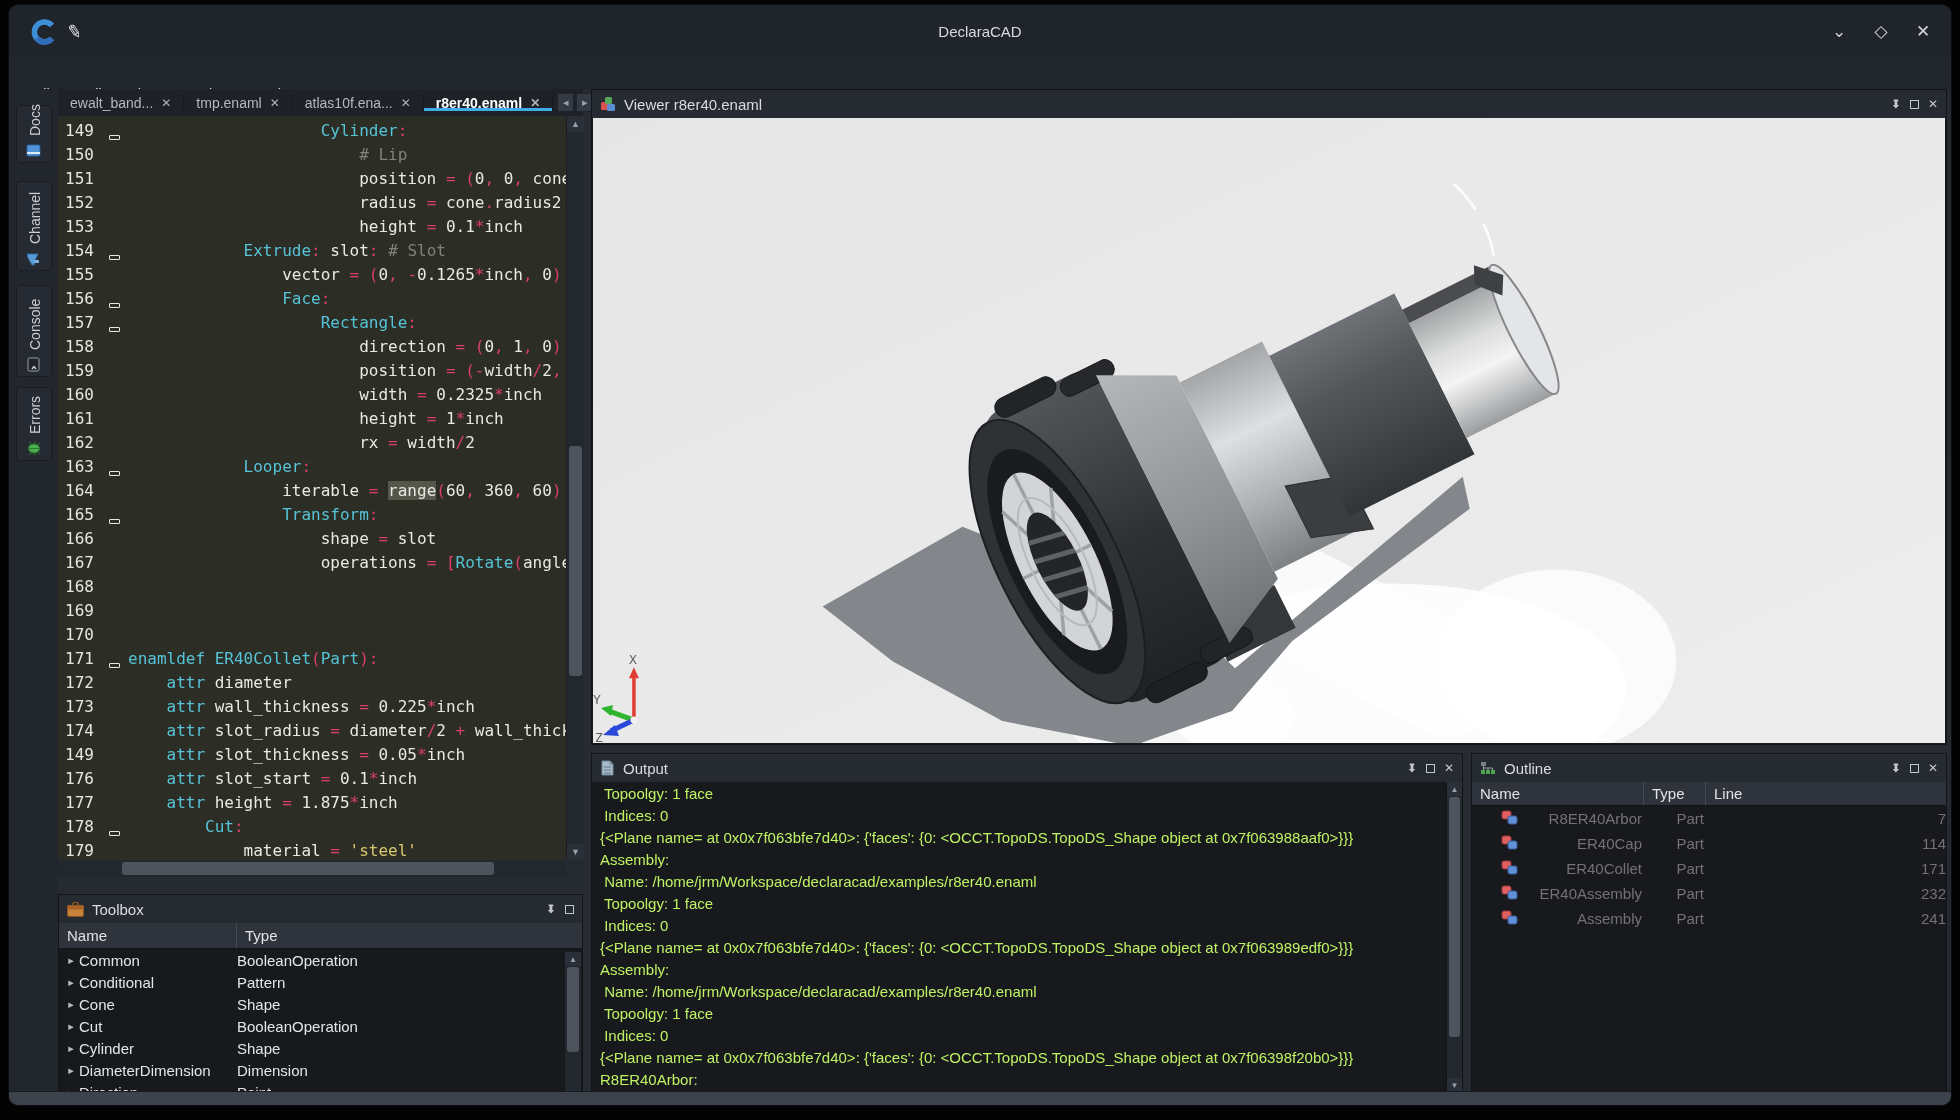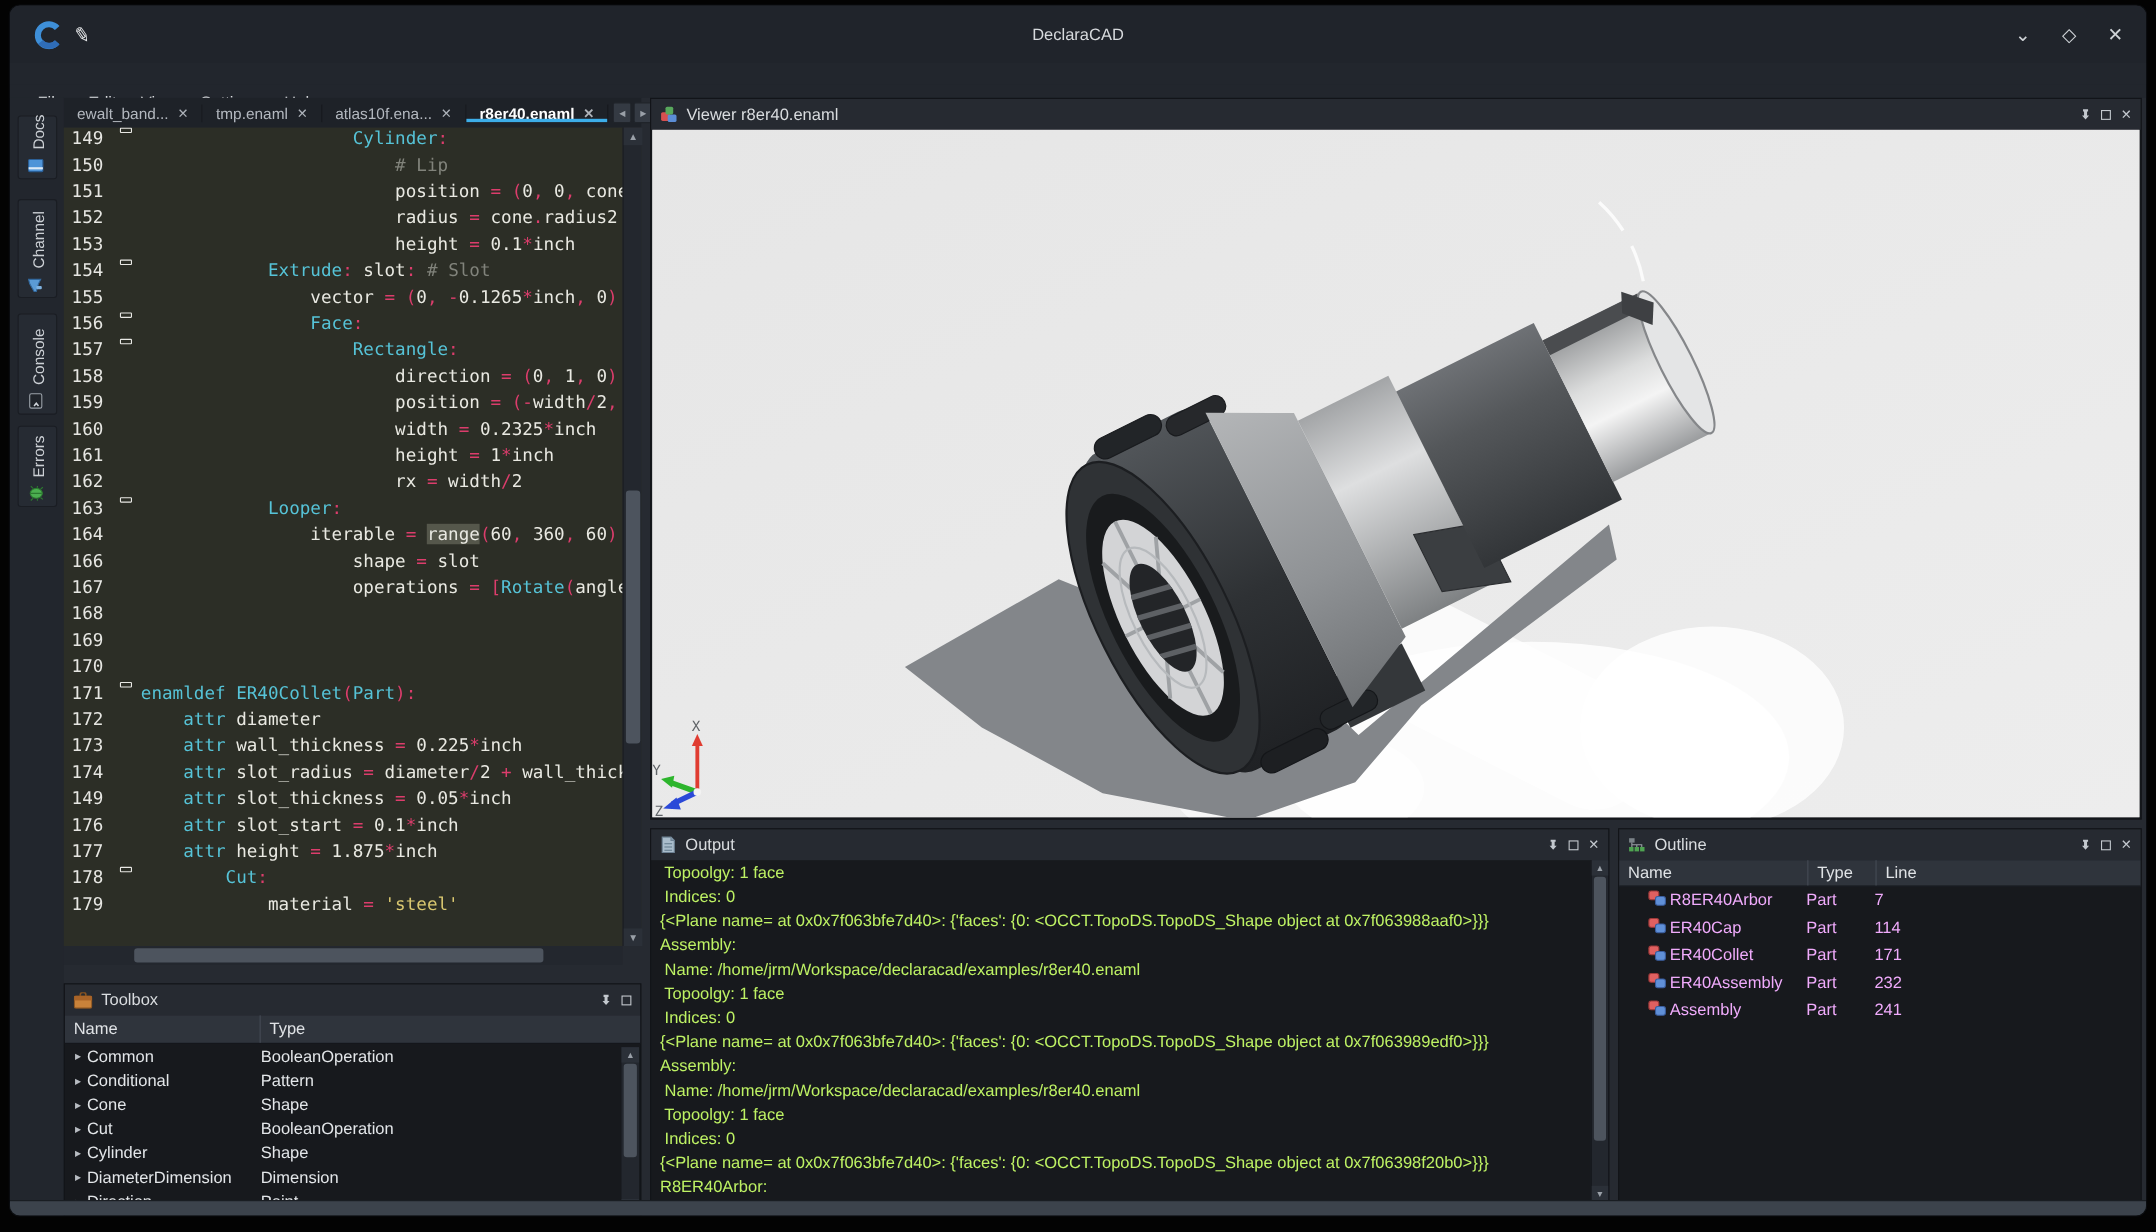--- a/index.html
+++ b/index.html
@@ -31,21 +31,21 @@
   .etab.active { color:#ffffff; font-weight:bold; }
   .etab.active::after { content:""; position:absolute; left:0; bottom:0; width:100%; height:3px; background:#3daee9; }
   .etab .x { color:#aeb3ba; font-size:12px; }
   .tabnav { display:flex; align-items:center; gap:2px; padding:0 4px; }
   .tabnav span { width:17px; height:19px; background:#343a43; border:1px solid #20242a; color:#9aa0a8; font-size:11px;
                  display:flex; align-items:center; justify-content:center; border-radius:2px; }
   .dockbtns { margin-left:auto; display:flex; align-items:center; gap:10px; padding-right:8px; color:#c3c8ce; font-size:12px; }
   .dockbtns .box { width:10px; height:10px; border:1px solid #c3c8ce; display:inline-block; }
   
   .codewrap { position:absolute; left:0; top:27px; width:525px; height:744px; background:#2c2e26; overflow:hidden; }
-  .cl { height:24px; display:flex; align-items:flex-start; font-family:"DejaVu Sans Mono",monospace; font-size:16px; white-space:pre; }
+  .cl { height:24px; display:flex; align-items:flex-end; font-family:"DejaVu Sans Mono",monospace; font-size:16px; white-space:pre; }
   .ln { width:43px; text-align:right; padding-right:7px; color:#e6e6e2; flex:none; }
   .foldcol { width:27px; flex:none; display:flex; align-items:center; justify-content:center; }
   .folddash { width:11px; height:5px; background:#2c2e26; border:1.5px solid #e8e8e4; border-radius:1px; }
   .ct { flex:1; overflow:hidden; }
   .tk-kw { color:#56c3d7; } .tk-op { color:#dc3d6c; } .tk-txt { color:#e9e9e2; }
   .tk-cmt { color:#81837b; } .tk-str { color:#d9c770; }
   .tk-hl { color:#e9e9e2; background:#55574b; }
   
   .vscroll { position:absolute; right:0; top:27px; width:17px; height:744px; background:#23272e; border-left:1px solid #1a1d22; }
   .vscroll .arr { position:absolute; left:0; width:17px; height:16px; color:#9aa0a8; font-size:9px; display:flex; align-items:center; justify-content:center; background:#2b3038; }
@@ -73,21 +73,21 @@
   
   .viewport { position:absolute; left:1px; top:28px; right:1px; bottom:1px; background:#e9e9e9; }
   .viewport svg { width:100%; height:100%; display:block; }
   
   .outbody { position:absolute; left:0; top:28px; right:17px; bottom:0; overflow:hidden; padding:3px 0 0 8px; }
   .out-line { height:22px; color:#bef264; font-size:15px; white-space:pre; }
   .out-scroll { position:absolute; right:0; top:28px; width:16px; bottom:0; background:#23272e; border-left:1px solid #121419; }
   .out-scroll .arr { position:absolute; left:0; width:15px; height:14px; color:#9aa0a8; font-size:8px; display:flex; align-items:center; justify-content:center; background:#2b3038; }
   .out-scroll .thumb { position:absolute; left:2px; width:11px; background:#4d545e; border-radius:3px; }
   
-  .ol-rows .orow { height:25px; display:flex; align-items:center; color:#f0abfc; font-size:15px; }
+  .ol-rows .orow { height:25px; display:flex; align-items:center; color:#737373; font-size:15px;text-align:right; }
   .orow .ic { width:20px; margin-left:26px; flex:none; }
   .orow .nm { width:124px; flex:none; }
   .orow .tp { width:62px; flex:none; }
   .orow .li { flex:1; }
   
   .statusbar { position:absolute; left:0; bottom:0; width:100%; height:14px; background:#3c434c; border-top:1px solid #171a1f; }
 </style>
 </head>
 <body>
 
@@ -195,20 +195,21 @@
           <div class="cl"><span class="ln">155</span><span class="foldcol"></span><span class="ct"><span class="tk-txt">                </span><span class="tk-txt">vector </span><span class="tk-op">= </span><span class="tk-op">(</span><span class="tk-txt">0</span><span class="tk-op">, </span><span class="tk-op">-</span><span class="tk-txt">0.1265</span><span class="tk-op">*</span><span class="tk-txt">inch</span><span class="tk-op">, </span><span class="tk-txt">0</span><span class="tk-op">)</span></span></div>
           <div class="cl"><span class="ln">156</span><span class="foldcol"><span class="folddash"></span></span><span class="ct"><span class="tk-txt">                </span><span class="tk-kw">Face</span><span class="tk-op">:</span></span></div>
           <div class="cl"><span class="ln">157</span><span class="foldcol"><span class="folddash"></span></span><span class="ct"><span class="tk-txt">                    </span><span class="tk-kw">Rectangle</span><span class="tk-op">:</span></span></div>
           <div class="cl"><span class="ln">158</span><span class="foldcol"></span><span class="ct"><span class="tk-txt">                        </span><span class="tk-txt">direction </span><span class="tk-op">= </span><span class="tk-op">(</span><span class="tk-txt">0</span><span class="tk-op">, </span><span class="tk-txt">1</span><span class="tk-op">, </span><span class="tk-txt">0</span><span class="tk-op">)</span></span></div>
           <div class="cl"><span class="ln">159</span><span class="foldcol"></span><span class="ct"><span class="tk-txt">                        </span><span class="tk-txt">position </span><span class="tk-op">= </span><span class="tk-op">(</span><span class="tk-op">-</span><span class="tk-txt">width</span><span class="tk-op">/</span><span class="tk-txt">2</span><span class="tk-op">,</span></span></div>
           <div class="cl"><span class="ln">160</span><span class="foldcol"></span><span class="ct"><span class="tk-txt">                        </span><span class="tk-txt">width </span><span class="tk-op">= </span><span class="tk-txt">0.2325</span><span class="tk-op">*</span><span class="tk-txt">inch</span></span></div>
           <div class="cl"><span class="ln">161</span><span class="foldcol"></span><span class="ct"><span class="tk-txt">                        </span><span class="tk-txt">height </span><span class="tk-op">= </span><span class="tk-txt">1</span><span class="tk-op">*</span><span class="tk-txt">inch</span></span></div>
           <div class="cl"><span class="ln">162</span><span class="foldcol"></span><span class="ct"><span class="tk-txt">                        </span><span class="tk-txt">rx </span><span class="tk-op">= </span><span class="tk-txt">width</span><span class="tk-op">/</span><span class="tk-txt">2</span></span></div>
           <div class="cl"><span class="ln">163</span><span class="foldcol"><span class="folddash"></span></span><span class="ct"><span class="tk-txt">            </span><span class="tk-kw">Looper</span><span class="tk-op">:</span></span></div>
           <div class="cl"><span class="ln">164</span><span class="foldcol"></span><span class="ct"><span class="tk-txt">                </span><span class="tk-txt">iterable </span><span class="tk-op">= </span><span class="tk-hl">range</span><span class="tk-op">(</span><span class="tk-txt">60</span><span class="tk-op">, </span><span class="tk-txt">360</span><span class="tk-op">, </span><span class="tk-txt">60</span><span class="tk-op">)</span></span></div>
+          <div class="cl"><span class="ln">165</span><span class="foldcol"><span class="folddash"></span></span><span class="ct"><span class="tk-txt">                </span><span class="tk-kw">Transform</span><span class="tk-op">:</span></span></div>
           <div class="cl"><span class="ln">166</span><span class="foldcol"></span><span class="ct"><span class="tk-txt">                    </span><span class="tk-txt">shape </span><span class="tk-op">= </span><span class="tk-txt">slot</span></span></div>
           <div class="cl"><span class="ln">167</span><span class="foldcol"></span><span class="ct"><span class="tk-txt">                    </span><span class="tk-txt">operations </span><span class="tk-op">= </span><span class="tk-op">[</span><span class="tk-kw">Rotate</span><span class="tk-op">(</span><span class="tk-txt">angle</span></span></div>
           <div class="cl"><span class="ln">168</span><span class="foldcol"></span><span class="ct"></span></div>
           <div class="cl"><span class="ln">169</span><span class="foldcol"></span><span class="ct"></span></div>
           <div class="cl"><span class="ln">170</span><span class="foldcol"></span><span class="ct"></span></div>
           <div class="cl"><span class="ln">171</span><span class="foldcol"><span class="folddash"></span></span><span class="ct"><span class="tk-kw">enamldef </span><span class="tk-kw">ER40Collet</span><span class="tk-op">(</span><span class="tk-kw">Part</span><span class="tk-op">)</span><span class="tk-op">:</span></span></div>
           <div class="cl"><span class="ln">172</span><span class="foldcol"></span><span class="ct"><span class="tk-txt">    </span><span class="tk-kw">attr </span><span class="tk-txt">diameter</span></span></div>
           <div class="cl"><span class="ln">173</span><span class="foldcol"></span><span class="ct"><span class="tk-txt">    </span><span class="tk-kw">attr </span><span class="tk-txt">wall_thickness </span><span class="tk-op">= </span><span class="tk-txt">0.225</span><span class="tk-op">*</span><span class="tk-txt">inch</span></span></div>
           <div class="cl"><span class="ln">174</span><span class="foldcol"></span><span class="ct"><span class="tk-txt">    </span><span class="tk-kw">attr </span><span class="tk-txt">slot_radius </span><span class="tk-op">= </span><span class="tk-txt">diameter</span><span class="tk-op">/</span><span class="tk-txt">2 </span><span class="tk-op">+ </span><span class="tk-txt">wall_thick</span></span></div>
           <div class="cl"><span class="ln">149</span><span class="foldcol"></span><span class="ct"><span class="tk-txt">    </span><span class="tk-kw">attr </span><span class="tk-txt">slot_thickness </span><span class="tk-op">= </span><span class="tk-txt">0.05</span><span class="tk-op">*</span><span class="tk-txt">inch</span></span></div>

